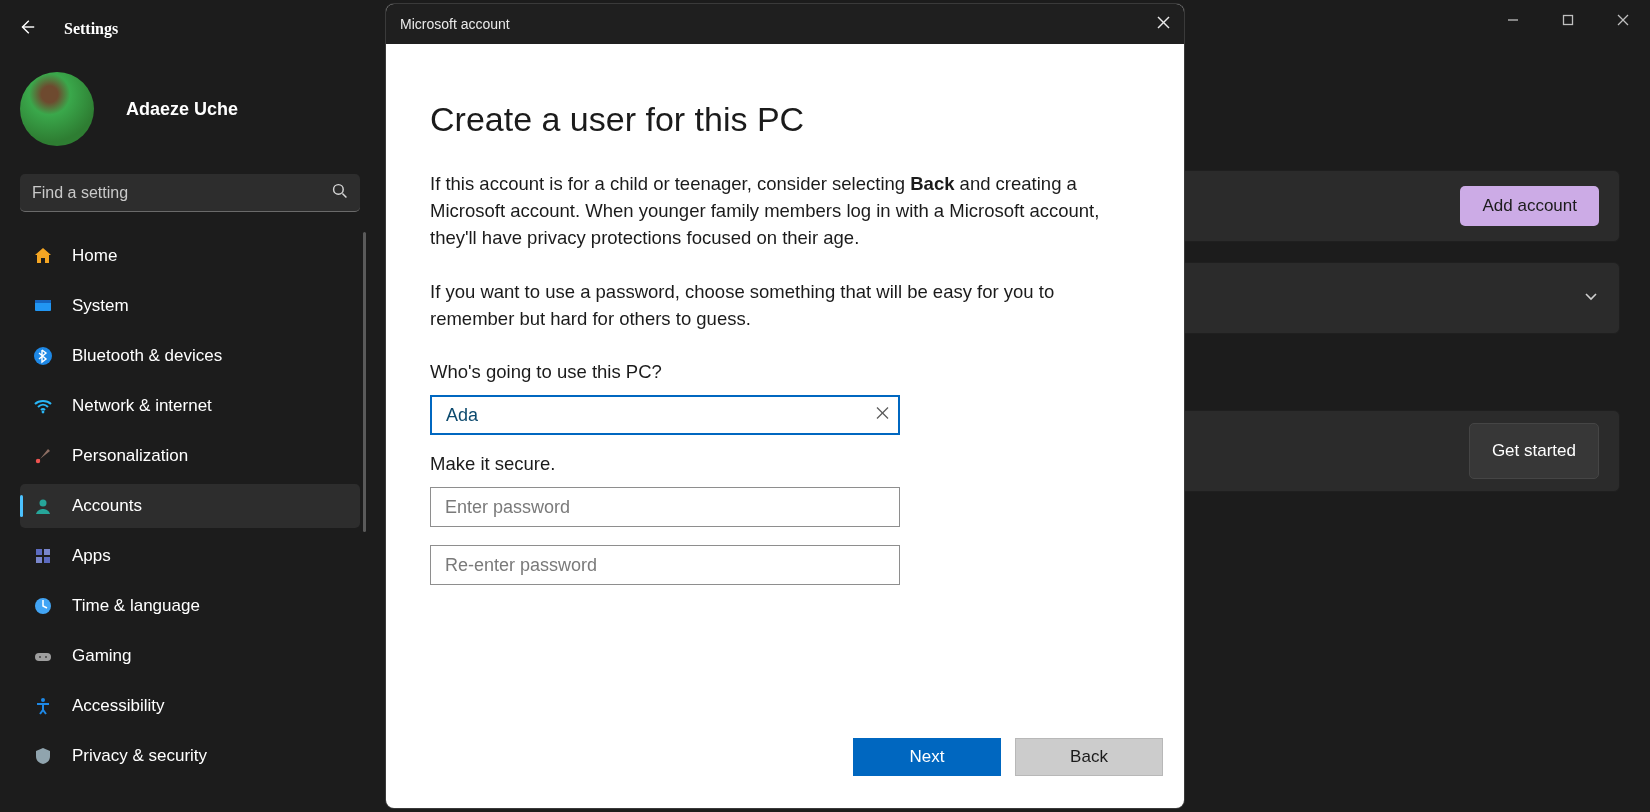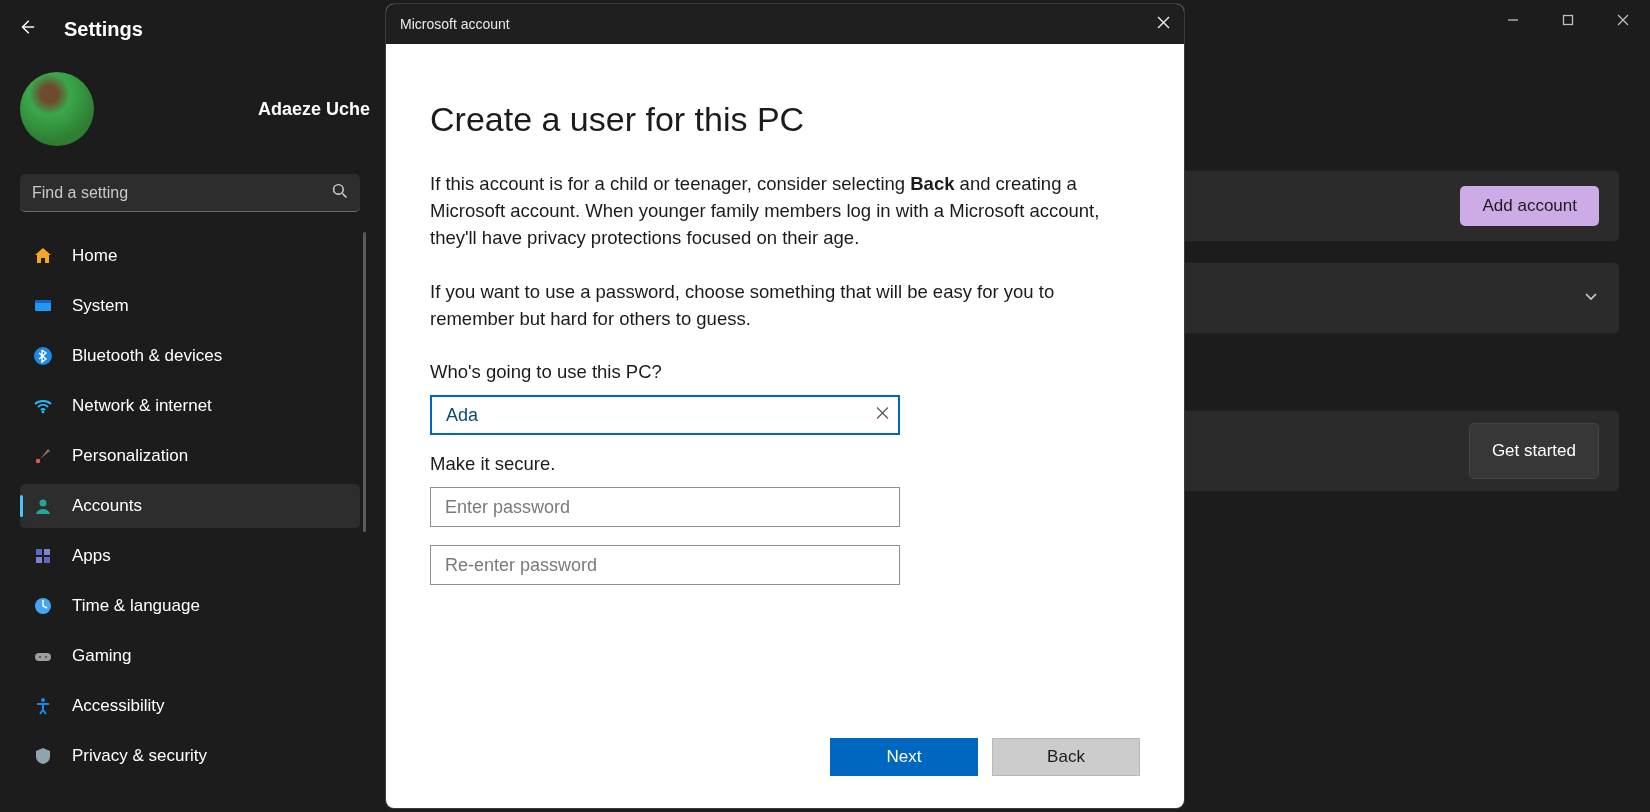--- a/index.html
+++ b/index.html
@@ -14,27 +14,27 @@
   }
   .window-controls svg { width: 12px; height: 12px; stroke: currentColor; fill: none; stroke-width: 1.3; }
 
   
   .settings-header {
     position: absolute; top: 0; left: 0; height: 58px; display: flex; align-items: center;
     padding-left: 18px; gap: 28px; z-index: 5;
   }
   .back-arrow { color: #ffffff; }
   .back-arrow svg { width: 18px; height: 18px; stroke: currentColor; fill: none; stroke-width: 1.6; }
-  .settings-title { font-size: 20px; font-weight: 600; }
+  .settings-title { font-size: 16px; font-weight: 600; font-family: Liberation Serif, serif; }
 
   
   .sidebar {
     position: absolute; left: 0; top: 58px; width: 370px; bottom: 0; padding-left: 20px;
   }
-  .profile { display: flex; align-items: center; gap: 32px; margin-top: 14px; margin-bottom: 28px; justify-content: space-between; }
+  .profile { display: flex; align-items: center; gap: 32px; margin-top: 14px; margin-bottom: 28px; }
   .avatar {
     width: 74px; height: 74px; border-radius: 50%;
     background: radial-gradient(circle at 40% 30%, #6e4a2f 12%, #3aa84b 30%, #2e7d32 70%);
     background-color: #2e7d32;
   }
   .profile-name { font-size: 18px; font-weight: 600; }
 
   .search-wrap { position: relative; width: 340px; margin-bottom: 22px; }
   .search-input {
     width: 100%; height: 38px; background: #2d2d2d; border: none; border-bottom: 1px solid #6a6a6a;
@@ -112,21 +112,21 @@
   }
   .field::placeholder { color: #7a7a7a; }
   .field.focused { border: 2px solid #0067c0; outline: none; }
   .field-clear {
     position: absolute; right: 10px; top: 50%; transform: translateY(-50%); color: #5a5a5a;
   }
   .field-clear svg { width: 15px; height: 15px; stroke: currentColor; fill: none; stroke-width: 1.2; }
 
   .dialog-footer {
     position: absolute; left: 0; right: 0; bottom: 32px; display: flex; justify-content: flex-end;
-    gap: 14px; padding-right: 44px;
+    gap: 14px; padding-right: 21px;
   }
   .btn-primary {
     background: #0067c0; color: #ffffff; border: none; height: 38px; width: 148px;
     font-size: 17px;
   }
   .btn-secondary {
     background: #cccccc; color: #1b1b1b; border: 1px solid #b8b8b8; height: 38px; width: 148px;
     font-size: 17px;
   }
 </style>

